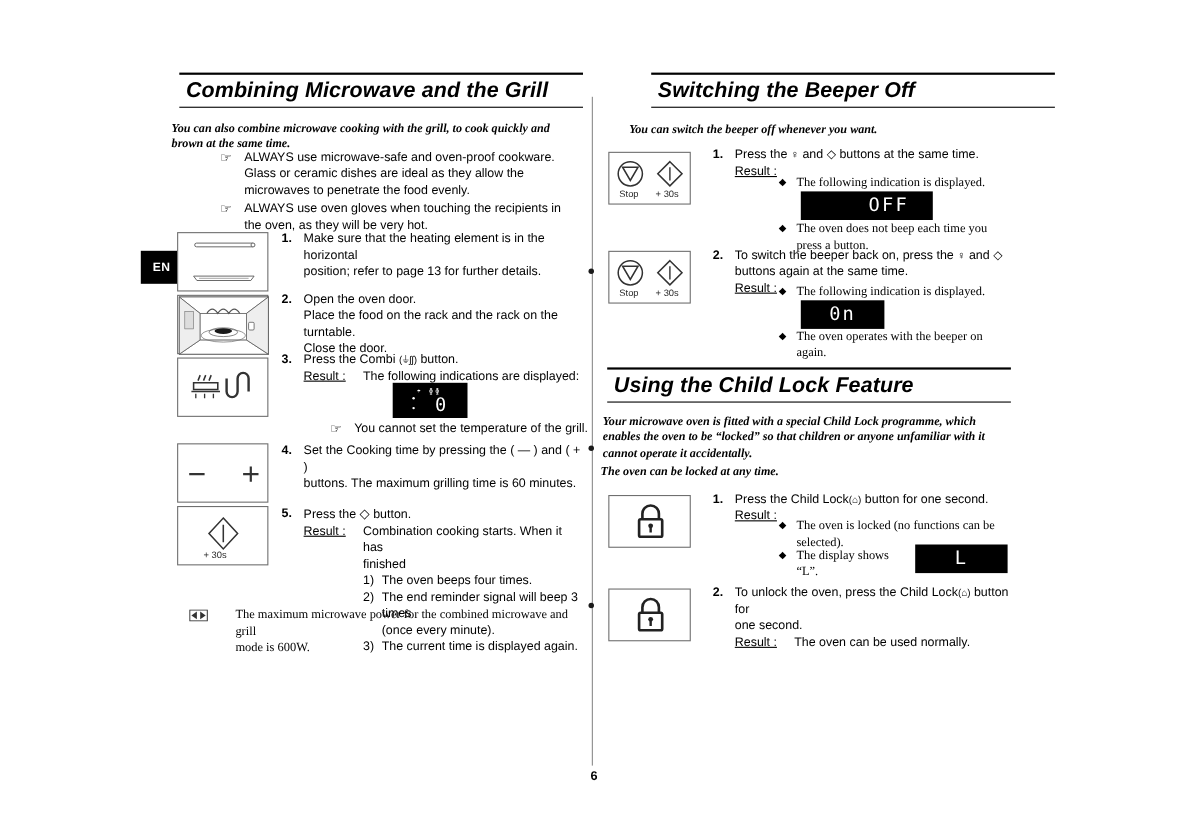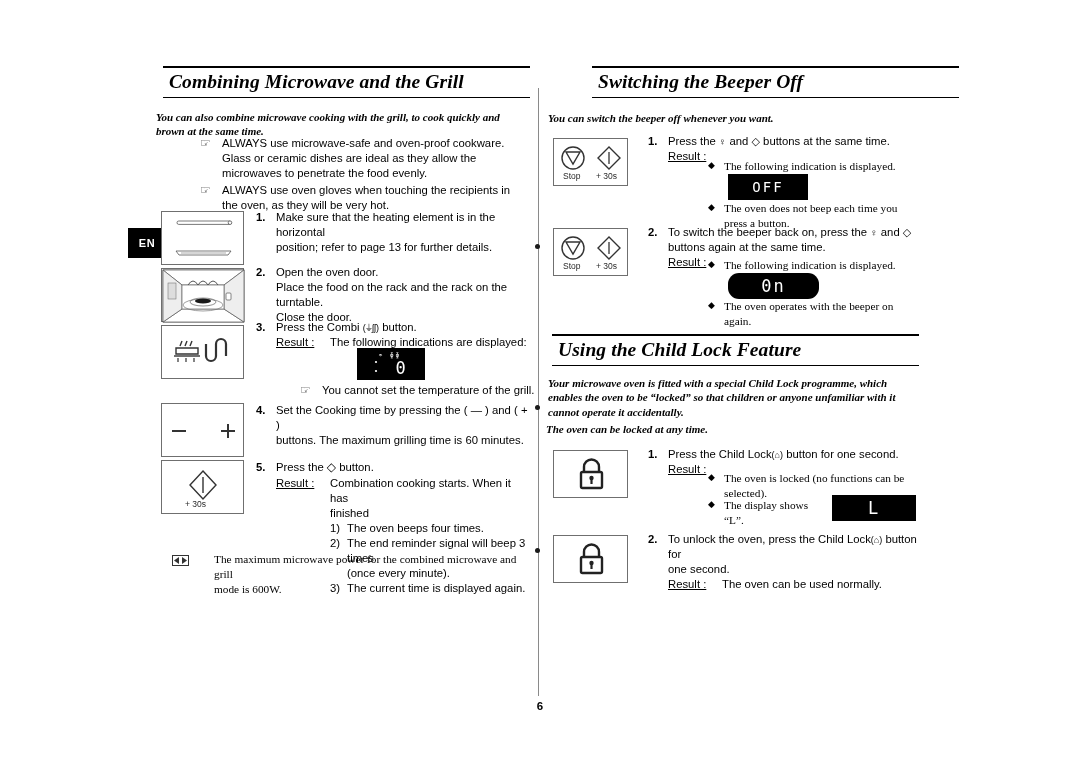--- a/index.html
+++ b/index.html
@@ -54,21 +54,21 @@
     height: 5px;
     border-radius: 50%;
     background: #1a1a1a;
   }
 
   
   .sec {
     position: absolute;
   }
   .sec-title {
-    font-family: Liberation Serif, serif;
+    font-family: Liberation Sans, sans-serif;
     font-style: italic;
     font-weight: bold;
     font-size: 19.5px;
     letter-spacing: .1px;
     padding: 3px 0 4px 6px;
     border-top: 2.2px solid #000;
     border-bottom: 1.2px solid #000;
     line-height: 1.15;
   }
 
@@ -363,21 +363,21 @@
     <div class="btext">
       <div>The maximum microwave power for the combined microwave and grill</div>
       <div>mode is 600W.</div>
     </div>
   </div>
 
   <div class="sec" style="left:552px; top:66px; width:367px;margin-left:40px;">
     <div class="sec-title">Switching the Beeper Off</div>
   </div>
 
-  <div class="intro" style="position:absolute; left:548px; top:111px; width:370px;">You can switch the beeper off whenever you want.</div>
+  <div class="intro" style="position:absolute; left:572px; top:111px; width:370px;">You can switch the beeper off whenever you want.</div>
 
   <div class="frame" style="left:553px; top:138px; width:75px; height:48px;">
     <div class="frame-inner">
       <svg width="75" height="48" viewBox="0 0 75 48">
         <circle cx="19" cy="19" r="11" fill="none" stroke="#333" stroke-width="1.4"></circle>
         <polygon points="12,13 26,13 19,25" fill="none" stroke="#333" stroke-width="1.4"></polygon>
         <polygon points="55,8 66,19 55,30 44,19" fill="none" stroke="#333" stroke-width="1.4"></polygon>
         <line x1="55" y1="13" x2="55" y2="25" stroke="#333" stroke-width="1.3"></line>
       </svg>
       <div class="btn-label" style="left:9px; top:32px;">Stop</div>
@@ -393,21 +393,21 @@
       </div>
       <div class="uline" style="display:inline-block;">Result :</div>
     </div>
   </div>
 
   <div class="dia-row" style="position:absolute; left:708px; top:158px; width:215px;">
     <div class="dia">◆</div>
     <div class="btext">The following indication is displayed.</div>
   </div>
 
-  <div class="lcd" style="left:728px; top:174px; width:80px; height:26px; font-size:14px;">
+  <div class="lcd" style="left:728px; top:174px; width:80px; height:26px; font-size:17px;padding-left:40px;">
     <span>OFF</span>
   </div>
 
   <div class="dia-row" style="position:absolute; left:708px; top:200px; width:205px;">
     <div class="dia">◆</div>
     <div class="btext">The oven does not beep each time you press a button.</div>
   </div>
 
   <div class="frame" style="left:553px; top:228px; width:75px; height:48px;">
     <div class="frame-inner">
@@ -431,21 +431,21 @@
       <div>buttons again at the same time.</div>
       <div class="uline" style="display:inline-block;">Result :</div>
     </div>
   </div>
 
   <div class="dia-row" style="position:absolute; left:708px; top:257px; width:215px;">
     <div class="dia">◆</div>
     <div class="btext">The following indication is displayed.</div>
   </div>
 
-  <div class="lcd" style="left:728px; top:273px; width:91px; height:26px; font-size:17px;border-radius:11px;">
+  <div class="lcd" style="left:728px; top:273px; width:76px; height:26px; font-size:17px;">
     <span>0n</span>
   </div>
 
   <div class="dia-row" style="position:absolute; left:708px; top:298px; width:200px;">
     <div class="dia">◆</div>
     <div class="btext">The oven operates with the beeper on again.</div>
   </div>
 
   <div class="sec" style="left:552px; top:334px; width:367px;">
     <div class="sec-title">Using the Child Lock Feature</div>

